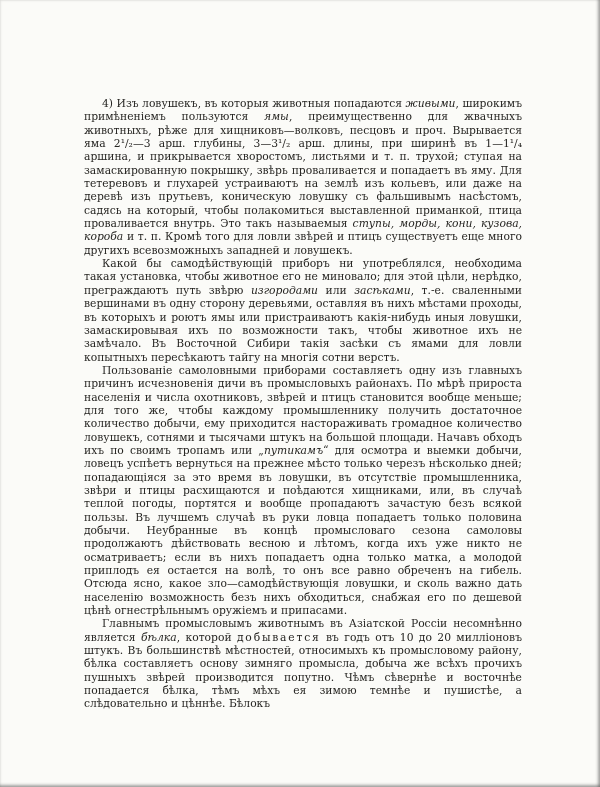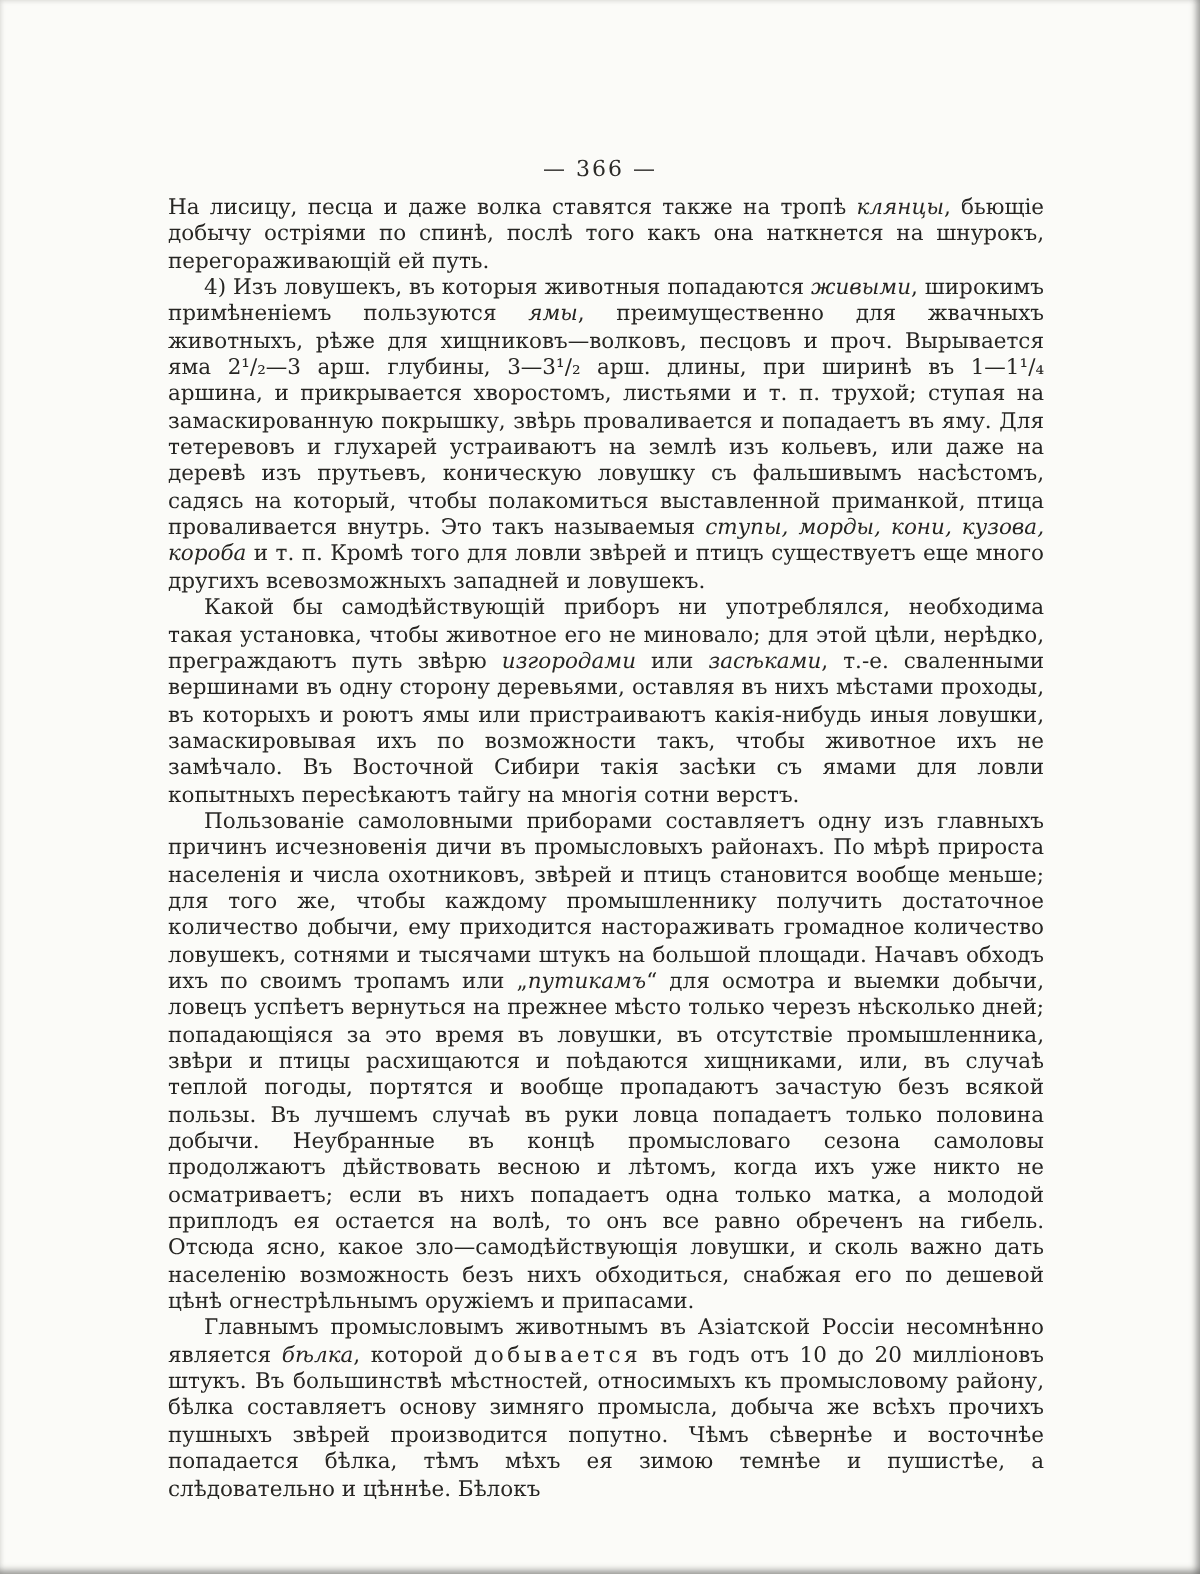--- a/index.html
+++ b/index.html
@@ -53,21 +53,19 @@
     font-style: italic;
   }
   .spaced {
     letter-spacing: 1.8px;
   }
 </style>
 </head>
 <body>
 
 <div class="page">
-  <div class="page-number">— 366 —</div>
   <div class="text-block">
-      <p class="para no-indent"><span>На лисицу, песца и даже волка ставятся также на тропѣ </span><span class="it">клянцы</span><span>, бьющіе добычу остріями по спинѣ, послѣ того какъ она наткнется на шнурокъ, перегораживающій ей путь.</span></p>
       <p class="para"><span>4) Изъ ловушекъ, въ которыя животныя попадаются </span><span class="it">живыми</span><span>, широкимъ примѣненіемъ пользуются </span><span class="it">ямы</span><span>, преимущественно для жвачныхъ животныхъ, рѣже для хищниковъ—волковъ, песцовъ и проч. Вырывается яма 2¹/₂—3 арш. глубины, 3—3¹/₂ арш. длины, при ширинѣ въ 1—1¹/₄ аршина, и прикрывается хворостомъ, листьями и т. п. трухой; ступая на замаскированную покрышку, звѣрь проваливается и попадаетъ въ яму. Для тетеревовъ и глухарей устраиваютъ на землѣ изъ кольевъ, или даже на деревѣ изъ прутьевъ, коническую ловушку съ фальшивымъ насѣстомъ, садясь на который, чтобы полакомиться выставленной приманкой, птица проваливается внутрь. Это такъ называемыя </span><span class="it">ступы, морды, кони, кузова, короба</span><span> и т. п. Кромѣ того для ловли звѣрей и птицъ существуетъ еще много другихъ всевозможныхъ западней и ловушекъ.</span></p>
       <p class="para"><span>Какой бы самодѣйствующій приборъ ни употреблялся, необходима такая установка, чтобы животное его не миновало; для этой цѣли, нерѣдко, преграждаютъ путь звѣрю </span><span class="it">изгородами</span><span> или </span><span class="it">засѣками</span><span>, т.-е. сваленными вершинами въ одну сторону деревьями, оставляя въ нихъ мѣстами проходы, въ которыхъ и роютъ ямы или пристраиваютъ какія-нибудь иныя ловушки, замаскировывая ихъ по возможности такъ, чтобы животное ихъ не замѣчало. Въ Восточной Сибири такія засѣки съ ямами для ловли копытныхъ пересѣкаютъ тайгу на многія сотни верстъ.</span></p>
       <p class="para"><span>Пользованіе самоловными приборами составляетъ одну изъ главныхъ причинъ исчезновенія дичи въ промысловыхъ районахъ. По мѣрѣ прироста населенія и числа охотниковъ, звѣрей и птицъ становится вообще меньше; для того же, чтобы каждому промышленнику получить достаточное количество добычи, ему приходится настораживать громадное количество ловушекъ, сотнями и тысячами штукъ на большой площади. Начавъ обходъ ихъ по своимъ тропамъ или „</span><span class="it">путикамъ</span><span>“ для осмотра и выемки добычи, ловецъ успѣетъ вернуться на прежнее мѣсто только черезъ нѣсколько дней; попадающіяся за это время въ ловушки, въ отсутствіе промышленника, звѣри и птицы расхищаются и поѣдаются хищниками, или, въ случаѣ теплой погоды, портятся и вообще пропадаютъ зачастую безъ всякой пользы. Въ лучшемъ случаѣ въ руки ловца попадаетъ только половина добычи. Неубранные въ концѣ промысловаго сезона самоловы продолжаютъ дѣйствовать весною и лѣтомъ, когда ихъ уже никто не осматриваетъ; если въ нихъ попадаетъ одна только матка, а молодой приплодъ ея остается на волѣ, то онъ все равно обреченъ на гибель. Отсюда ясно, какое зло—самодѣйствующія ловушки, и сколь важно дать населенію возможность безъ нихъ обходиться, снабжая его по дешевой цѣнѣ огнестрѣльнымъ оружіемъ и припасами.</span></p>
       <p class="para"><span>Главнымъ промысловымъ животнымъ въ Азіатской Россіи несомнѣнно является </span><span class="it">бѣлка</span><span>, которой </span><span class="spaced">добывается</span><span> въ годъ отъ 10 до 20 милліоновъ штукъ. Въ большинствѣ мѣстностей, относимыхъ къ промысловому району, бѣлка составляетъ основу зимняго промысла, добыча же всѣхъ прочихъ пушныхъ звѣрей производится попутно. Чѣмъ сѣвернѣе и восточнѣе попадается бѣлка, тѣмъ мѣхъ ея зимою темнѣе и пушистѣе, а слѣдовательно и цѣннѣе. Бѣлокъ</span></p>
     </div>
 </div>
 
 </body></html>

